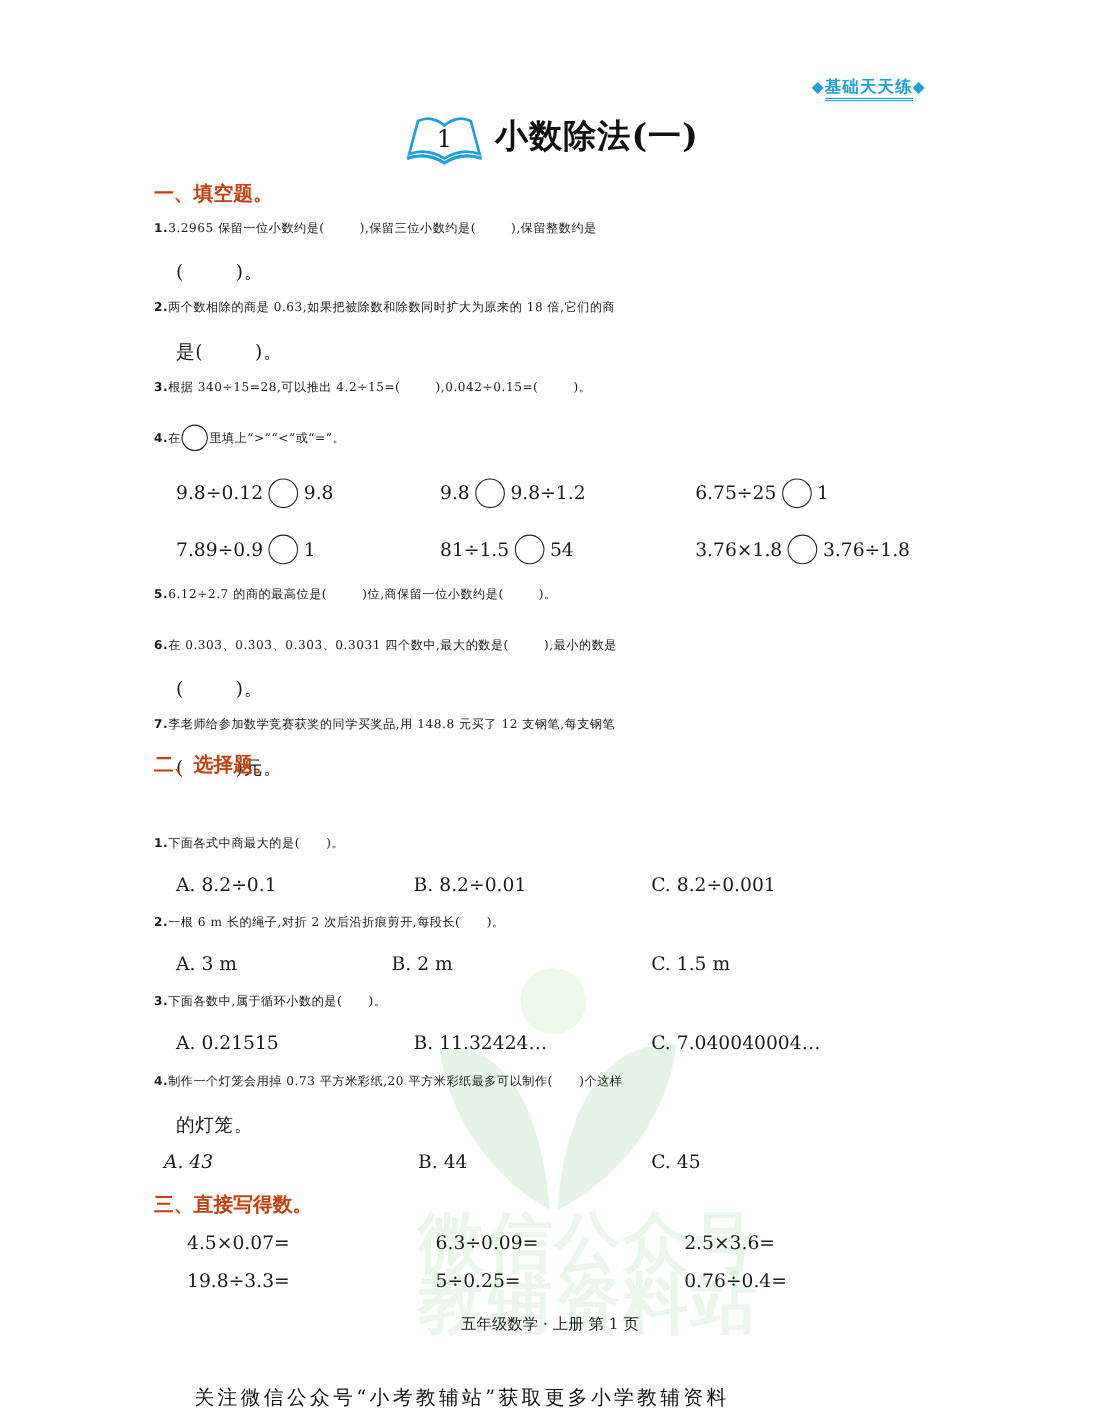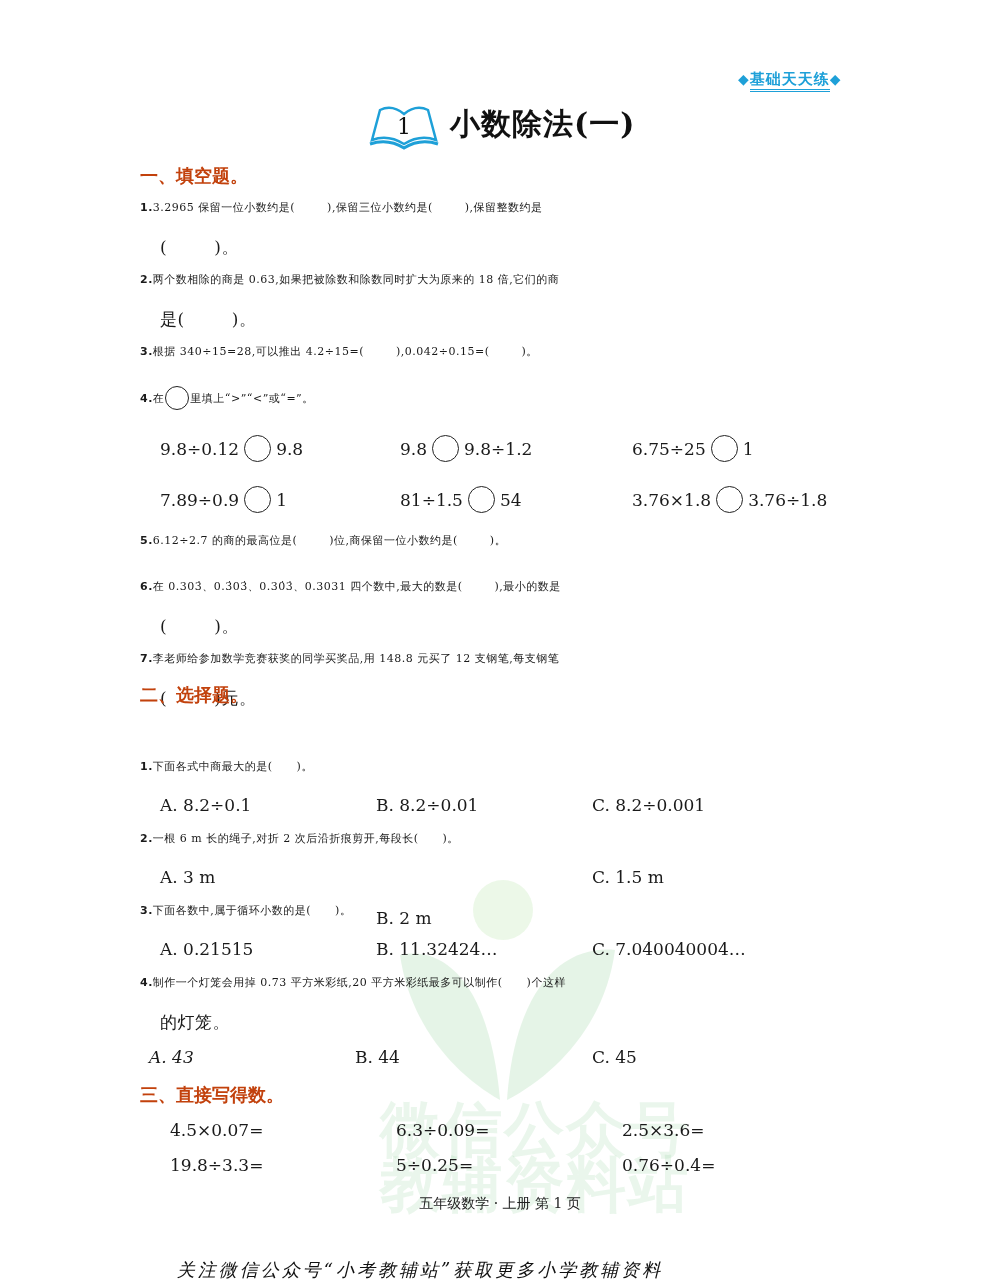--- a/index.html
+++ b/index.html
@@ -35,21 +35,21 @@
     .circle-sm {
       display: inline-block; width: 24px; height: 24px; border: 1.6px solid #222;
       border-radius: 50%; vertical-align: middle; margin: 0 1px; box-sizing: border-box;
     }
     .opt { font-size: 17px; white-space: pre; }
     .footer-page {
       left: 0; width: 1000px; top: 1195px; text-align: center; font-size: 14px; color: #222;
     }
     .footer-note {
       left: 0; width: 840px; top: 1258px; text-align: center; font-size: 18px; color: #111;
-      letter-spacing: 3px; font-style: italic;
+      letter-spacing: 3px; 
     }
     .wm-logo { left: 385px; top: 875px; width: 240px; height: 230px; }
     .wm-text {
       font-family: "DejaVu Sans", sans-serif; font-weight: bold; font-size: 60px;
       color: rgba(140, 205, 150, 0.18); letter-spacing: 2px;
     }
   </style>
 </head>
 <body>
 
@@ -102,32 +102,32 @@
 
 <div class="abs section" style="top:683px;">二、选择题。</div>
 
 <div class="abs line" style="top:759px;"><span class="num">1.</span><span>下面各式中商最大的是(      )。</span></div>
 <div class="abs opt" style="left:160px; top:795px;">A. 8.2÷0.1</div>
 <div class="abs opt" style="left:376px; top:795px;">B. 8.2÷0.01</div>
 <div class="abs opt" style="left:592px; top:795px;">C. 8.2÷0.001</div>
 
 <div class="abs line" style="top:831px;"><span class="num">2.</span><span>一根 6 m 长的绳子,对折 2 次后沿折痕剪开,每段长(      )。</span></div>
 <div class="abs opt" style="left:160px; top:867px;">A. 3 m</div>
-<div class="abs opt" style="left:376px; top:867px;margin-top:41px;">B. 2 m</div>
+<div class="abs opt" style="left:356px; top:867px;">B. 2 m</div>
 <div class="abs opt" style="left:592px; top:867px;">C. 1.5 m</div>
 
 <div class="abs line" style="top:903px;"><span class="num">3.</span><span>下面各数中,属于循环小数的是(      )。</span></div>
 <div class="abs opt" style="left:160px; top:939px;">A. 0.21515</div>
 <div class="abs opt" style="left:376px; top:939px;">B. 11.32424…</div>
 <div class="abs opt" style="left:592px; top:939px;">C. 7.040040004…</div>
 
 <div class="abs line" style="top:975px;"><span class="num">4.</span><span>制作一个灯笼会用掉 0.73 平方米彩纸,20 平方米彩纸最多可以制作(      )个这样</span></div>
 <div class="abs indent" style="top:1011px;">的灯笼。</div>
 <div class="abs opt" style="left:149px; top:1047px;font-style:italic;">A. 43</div>
-<div class="abs opt" style="left:355px; top:1047px;">B. 44</div>
+<div class="abs opt" style="left:380px; top:1047px;">B. 44</div>
 <div class="abs opt" style="left:592px; top:1047px;">C. 45</div>
 
 <div class="abs section" style="top:1083px;">三、直接写得数。</div>
 <div class="abs opt" style="left:170px; top:1120px;">4.5×0.07=</div>
 <div class="abs opt" style="left:396px; top:1120px;">6.3÷0.09=</div>
 <div class="abs opt" style="left:622px; top:1120px;">2.5×3.6=</div>
 <div class="abs opt" style="left:170px; top:1155px;">19.8÷3.3=</div>
 <div class="abs opt" style="left:396px; top:1155px;">5÷0.25=</div>
 <div class="abs opt" style="left:622px; top:1155px;">0.76÷0.4=</div>
 

